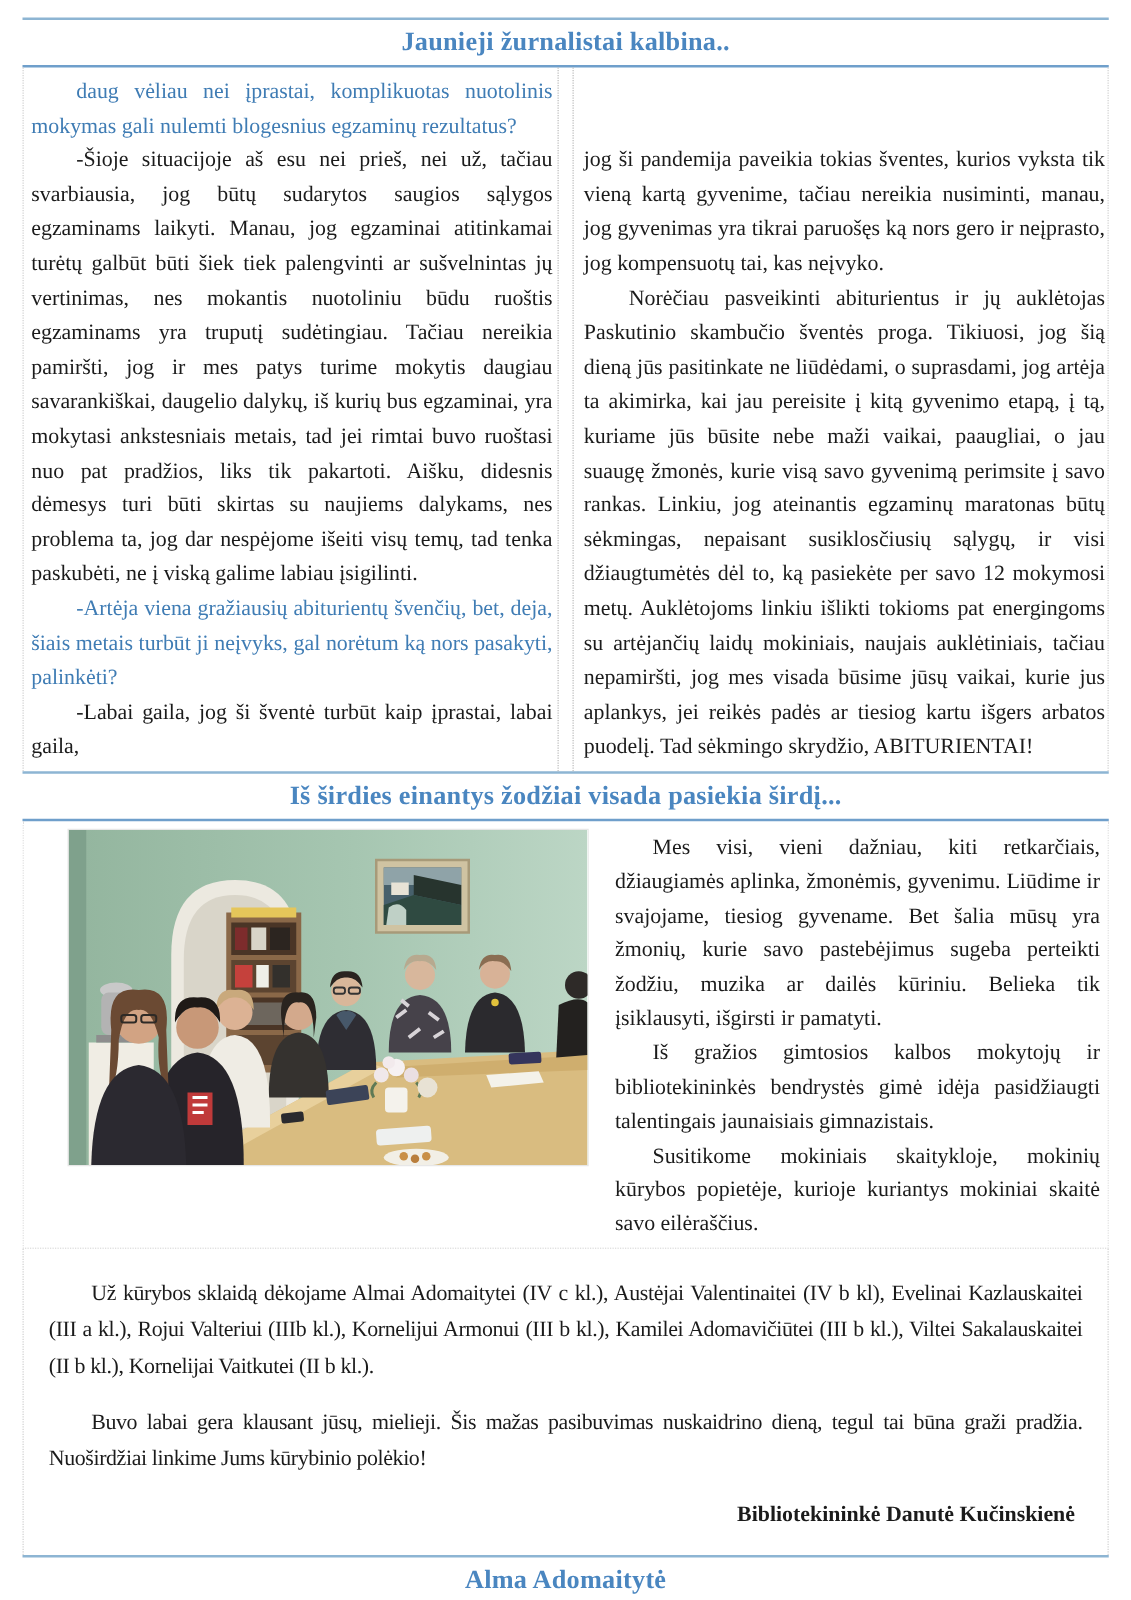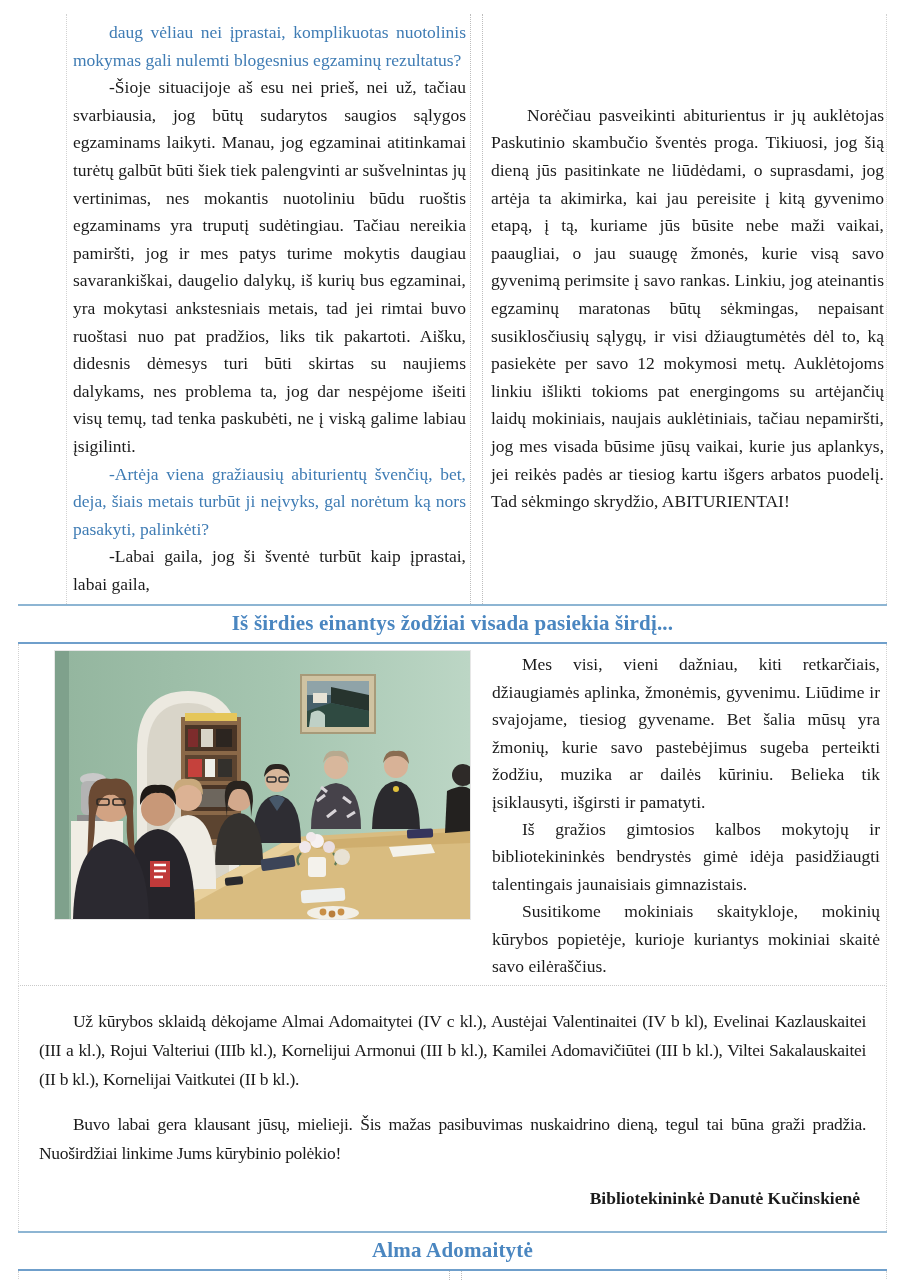--- a/index.html
+++ b/index.html
@@ -10,21 +10,21 @@
   .inner { margin:0 18px; }
 
   
   .band {
     border-top:2px solid #8db5d3; border-bottom:2px solid #6f9fcb;
     text-align:center; padding:5px 0 6px; background:#ffffff;
   }
   .band-title { color:#4a86c0; font-weight:bold; font-size:21px; letter-spacing:.2px; }
 
   
-  .sec1 { display:flex; align-items:center; border-left:1px dotted #d2d2d2; border-right:1px dotted #d2d2d2;margin-left:48px; }
+  .sec1 { display:flex; align-items:flex-end; border-left:1px dotted #d2d2d2; border-right:1px dotted #d2d2d2; }
   .sec1 .col { flex:1 1 0; padding:5px 4px 6px 6px; }
   .sec1 .col.right { padding:5px 2px 6px 8px; }
   .vdiv { width:11px; border-left:1px dotted #bdbdbd; border-right:1px dotted #bdbdbd; align-self:stretch; }
   .sec1 p {
     margin:0; font-size:17.5px; line-height:27.6px; text-align:justify; text-indent:36px;
   }
   .sec1 p.q { color:#3f7cb4; }
   .sec1 p.cont { text-indent:0; }
 
   
@@ -51,30 +51,34 @@
   .poem-line.indent2 { padding-left:96px; }
   .poem-marker { display:inline-block; width:130px; }
 </style>
 </head>
 <body>
 
 <div class="page">
   <div style="height:14px"></div>
   <div class="inner">
 
+    <div class="band">
+      <span class="band-title">Jaunieji žurnalistai kalbina..</span>
+    </div>
 
     <div class="sec1">
       <div class="col left">
         <p class="q">daug vėliau nei įprastai, komplikuotas nuotolinis mokymas gali nulemti blogesnius egzaminų rezultatus?</p>
         <p>-Šioje situacijoje aš esu nei prieš, nei už, tačiau svarbiausia, jog būtų sudarytos saugios sąlygos egzaminams laikyti. Manau, jog egzaminai atitinkamai turėtų galbūt būti šiek tiek palengvinti ar sušvelnintas jų vertinimas, nes mokantis nuotoliniu būdu ruoštis egzaminams yra truputį sudėtingiau. Tačiau nereikia pamiršti, jog ir mes patys turime mokytis daugiau savarankiškai, daugelio dalykų, iš kurių bus egzaminai, yra mokytasi ankstesniais metais, tad jei rimtai buvo ruoštasi nuo pat pradžios, liks tik pakartoti. Aišku, didesnis dėmesys turi būti skirtas su naujiems dalykams, nes problema ta, jog dar nespėjome išeiti visų temų, tad tenka paskubėti, ne į viską galime labiau įsigilinti.</p>
         <p class="q">-Artėja viena gražiausių abiturientų švenčių, bet, deja, šiais metais turbūt ji neįvyks, gal norėtum ką nors pasakyti, palinkėti?</p>
         <p>-Labai gaila, jog ši šventė turbūt kaip įprastai, labai gaila,</p>
       </div>
       <div class="vdiv"></div>
       <div class="col right">
+        <p class="cont">jog ši pandemija paveikia tokias šventes, kurios vyksta tik vieną kartą gyvenime, tačiau nereikia nusiminti, manau, jog gyvenimas yra tikrai paruošęs ką nors gero ir neįprasto, jog kompensuotų tai, kas neįvyko.</p>
         <p>Norėčiau pasveikinti abiturientus ir jų auklėtojas Paskutinio skambučio šventės proga. Tikiuosi, jog šią dieną jūs pasitinkate ne liūdėdami, o suprasdami, jog artėja ta akimirka, kai jau pereisite į kitą gyvenimo etapą, į tą, kuriame jūs būsite nebe maži vaikai, paaugliai, o jau suaugę žmonės, kurie visą savo gyvenimą perimsite į savo rankas. Linkiu, jog ateinantis egzaminų maratonas būtų sėkmingas, nepaisant susiklosčiusių sąlygų, ir visi džiaugtumėtės dėl to, ką pasiekėte per savo 12 mokymosi metų. Auklėtojoms linkiu išlikti tokioms pat energingoms su artėjančių laidų mokiniais, naujais auklėtiniais, tačiau nepamiršti, jog mes visada būsime jūsų vaikai, kurie jus aplankys, jei reikės padės ar tiesiog kartu išgers arbatos puodelį. Tad sėkmingo skrydžio, ABITURIENTAI!</p>
       </div>
     </div>
 
     <div class="band">
       <span class="band-title">Iš širdies einantys žodžiai visada pasiekia širdį...</span>
     </div>
 
     <div class="sec2">
       <div class="photo-wrap">

